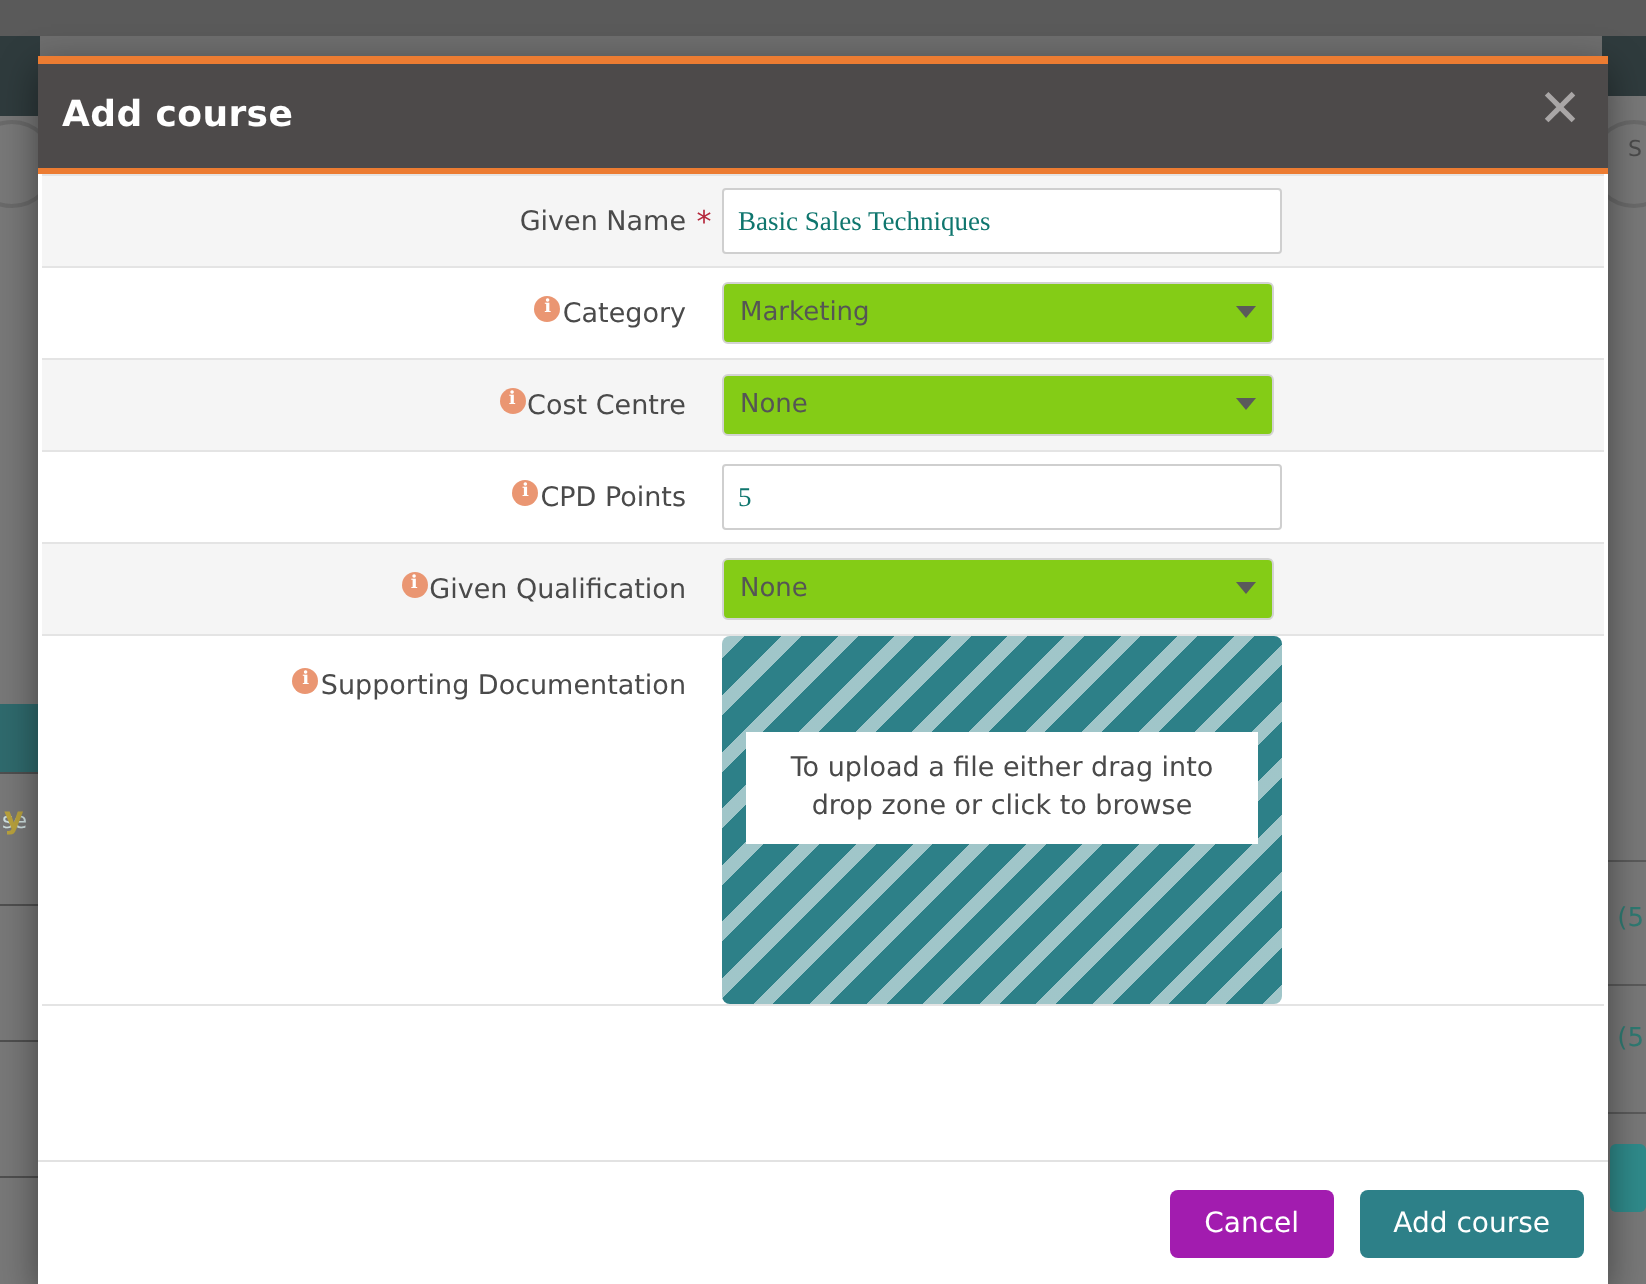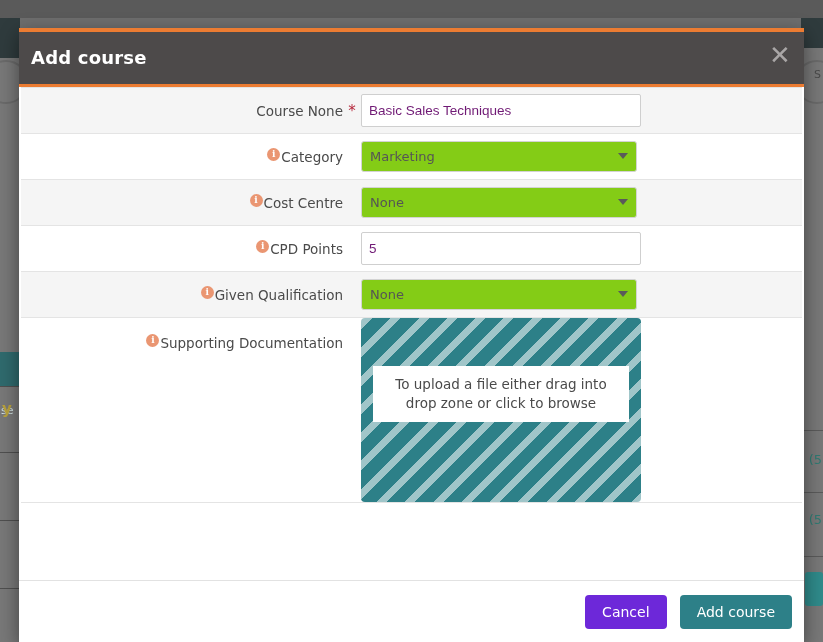--- a/index.html
+++ b/index.html
@@ -218,25 +218,25 @@
     margin-right: 1px;
     font-family: "DejaVu Serif", serif;
   }
 
   .txt-input {
     width: 280px;
     height: 33px;
     border: 1px solid #cfcfcf;
     background: #ffffff;
     font-size: 13.5px;
-    color: #701a75;
+    color: #0f766e;
     padding: 0 7px;
     border-radius: 2px;
     outline: none;
-    font-family: Liberation Sans, sans-serif;
+    font-family: Liberation Serif, serif;
   }
   .sel-wrap {
     position: relative;
     width: 276px;
     height: 31px;
     border: 1px solid #d3d3d3;
     background: #84cc16;
     border-radius: 3px;
   }
   .sel-value {
@@ -309,21 +309,21 @@
     display: inline-block;
     border: none;
     border-radius: 4px;
     font-size: 14px;
     color: #ffffff;
     padding: 9px 17px;
     margin-left: 8px;
     cursor: pointer;
     font-family: "DejaVu Sans", "Liberation Sans", sans-serif;
   }
-  .btn-cancel { background: #6d28d9; margin-left: 12px; }
+  .btn-cancel { background: #a21caf; margin-left: 12px; }
   .btn-submit { background: #2d8088; }
 </style>
 </head>
 <body>
 
 <div id="backdrop">
   <div class="bg-dark-bar"></div>
 
   <div class="bg-left-panel"></div>
   <div class="bg-left-darktop"></div>
@@ -357,21 +357,21 @@
     <div class="modal-close">✕</div>
   </div>
 
   <div class="modal-body">
 
 
     <table class="form-table">
       <tbody>
 
         <tr class="row-alt">
-          <td class="label-cell">Course None</td>
+          <td class="label-cell">Given Name</td>
           <td class="star-cell">*</td>
           <td class="field-cell">
             <input class="txt-input" type="text" value="Basic Sales Techniques" style="">
           </td>
         </tr>
 
         <tr class="row-plain">
           <td class="label-cell">
             <span class="info-icon">i</span><span>Category</span>
           </td>

